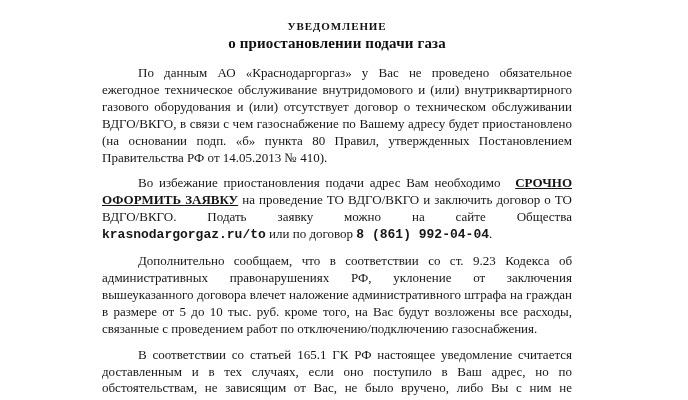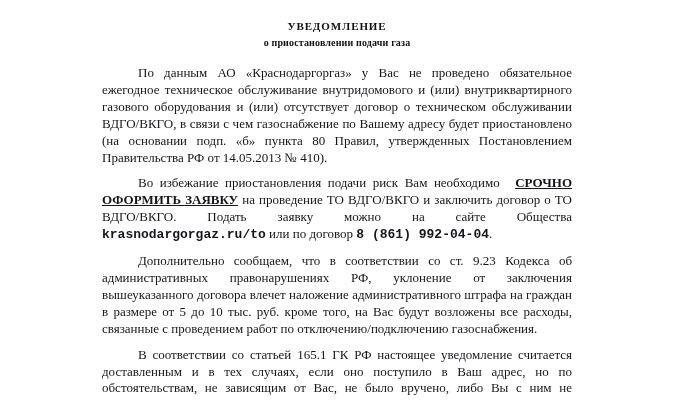--- a/index.html
+++ b/index.html
@@ -33,21 +33,21 @@
     font-weight: bold;
     font-size: 11px;
     letter-spacing: 0.9px;
     line-height: 16px;
     margin: 0 0 3px 0;
     color: #111111;
   }
   .doc-subtitle {
     text-align: center;
     font-weight: bold;
-    font-size: 10px;
+    font-size: 15px;
     letter-spacing: 0.15px;
     line-height: 12px;
     margin: 0 0 16px 0;
     color: #111111;
   }
   .para {
     text-align: justify;
     text-justify: inter-word;
     font-size: 13px;
     line-height: 16.9px;
@@ -75,21 +75,21 @@
 
 <div class="page">
   <div class="doc-body">
 
     <h1 class="doc-title">УВЕДОМЛЕНИЕ</h1>
 
     <h2 class="doc-subtitle">о приостановлении подачи газа</h2>
 
     <p class="para">По данным АО «Краснодаргоргаз» у Вас не проведено обязательное ежегодное техническое обслуживание внутридомового и (или) внутриквартирного газового оборудования и (или) отсутствует договор о техническом обслуживании ВДГО/ВКГО,  в связи с чем газоснабжение по Вашему адресу будет приостановлено (на основании подп. «б» пункта 80 Правил, утвержденных Постановлением Правительства РФ от 14.05.2013 № 410).</p>
 
-    <p class="para"><span>Во избежание приостановления подачи риск Вам необходимо </span><span class="bu">СРОЧНО ОФОРМИТЬ ЗАЯВКУ</span><span> на проведение ТО ВДГО/ВКГО и заключить договор о ТО ВДГО/ВКГО. Подать заявку можно на сайте Общества </span><span class="b">krasnodargorgaz.ru/to</span><span> или по договор </span><span class="b">8 (861) 992-04-04</span><span>.</span></p>
+    <p class="para"><span>Во избежание приостановления подачи адрес Вам необходимо </span><span class="bu">СРОЧНО ОФОРМИТЬ ЗАЯВКУ</span><span> на проведение ТО ВДГО/ВКГО и заключить договор о ТО ВДГО/ВКГО. Подать заявку можно на сайте Общества </span><span class="b">krasnodargorgaz.ru/to</span><span> или по договор </span><span class="b">8 (861) 992-04-04</span><span>.</span></p>
 
 
     <p class="para">Дополнительно сообщаем, что в соответствии со ст. 9.23 Кодекса об административных правонарушениях РФ, уклонение от заключения вышеуказанного договора влечет наложение административного штрафа на граждан в размере от 5 до 10 тыс. руб. кроме того, на Вас будут возложены все расходы, связанные с проведением работ по отключению/подключению газоснабжения.</p>
 
     <p class="para">В соответствии со статьей 165.1 ГК РФ настоящее уведомление считается доставленным и в тех случаях, если оно поступило в Ваш адрес, но по обстоятельствам, не зависящим от Вас, не было вручено, либо Вы с ним не ознакомились. Соответственно, уведомление влечет риск последствий, указанных в нем.</p>
 
   </div>
 </div>
 
 </body></html>

